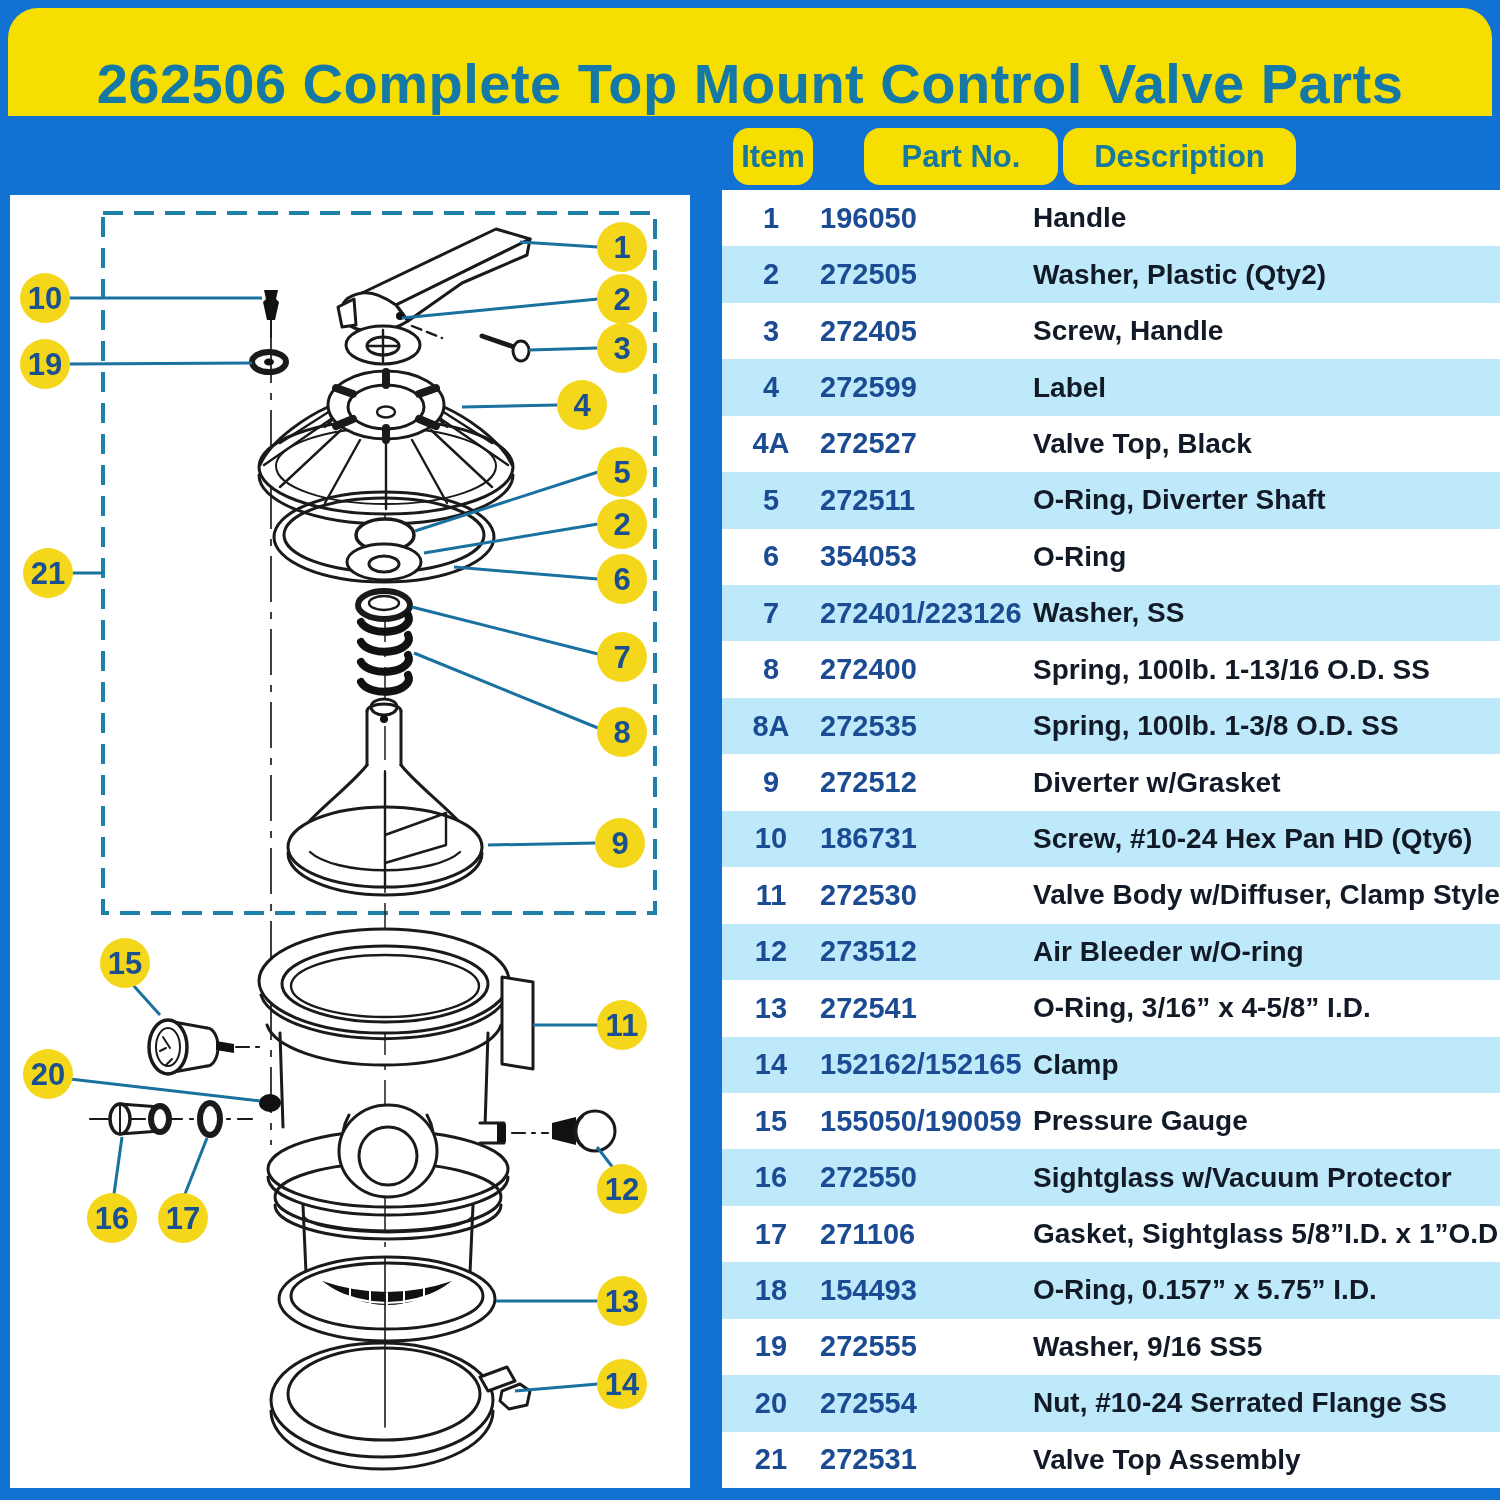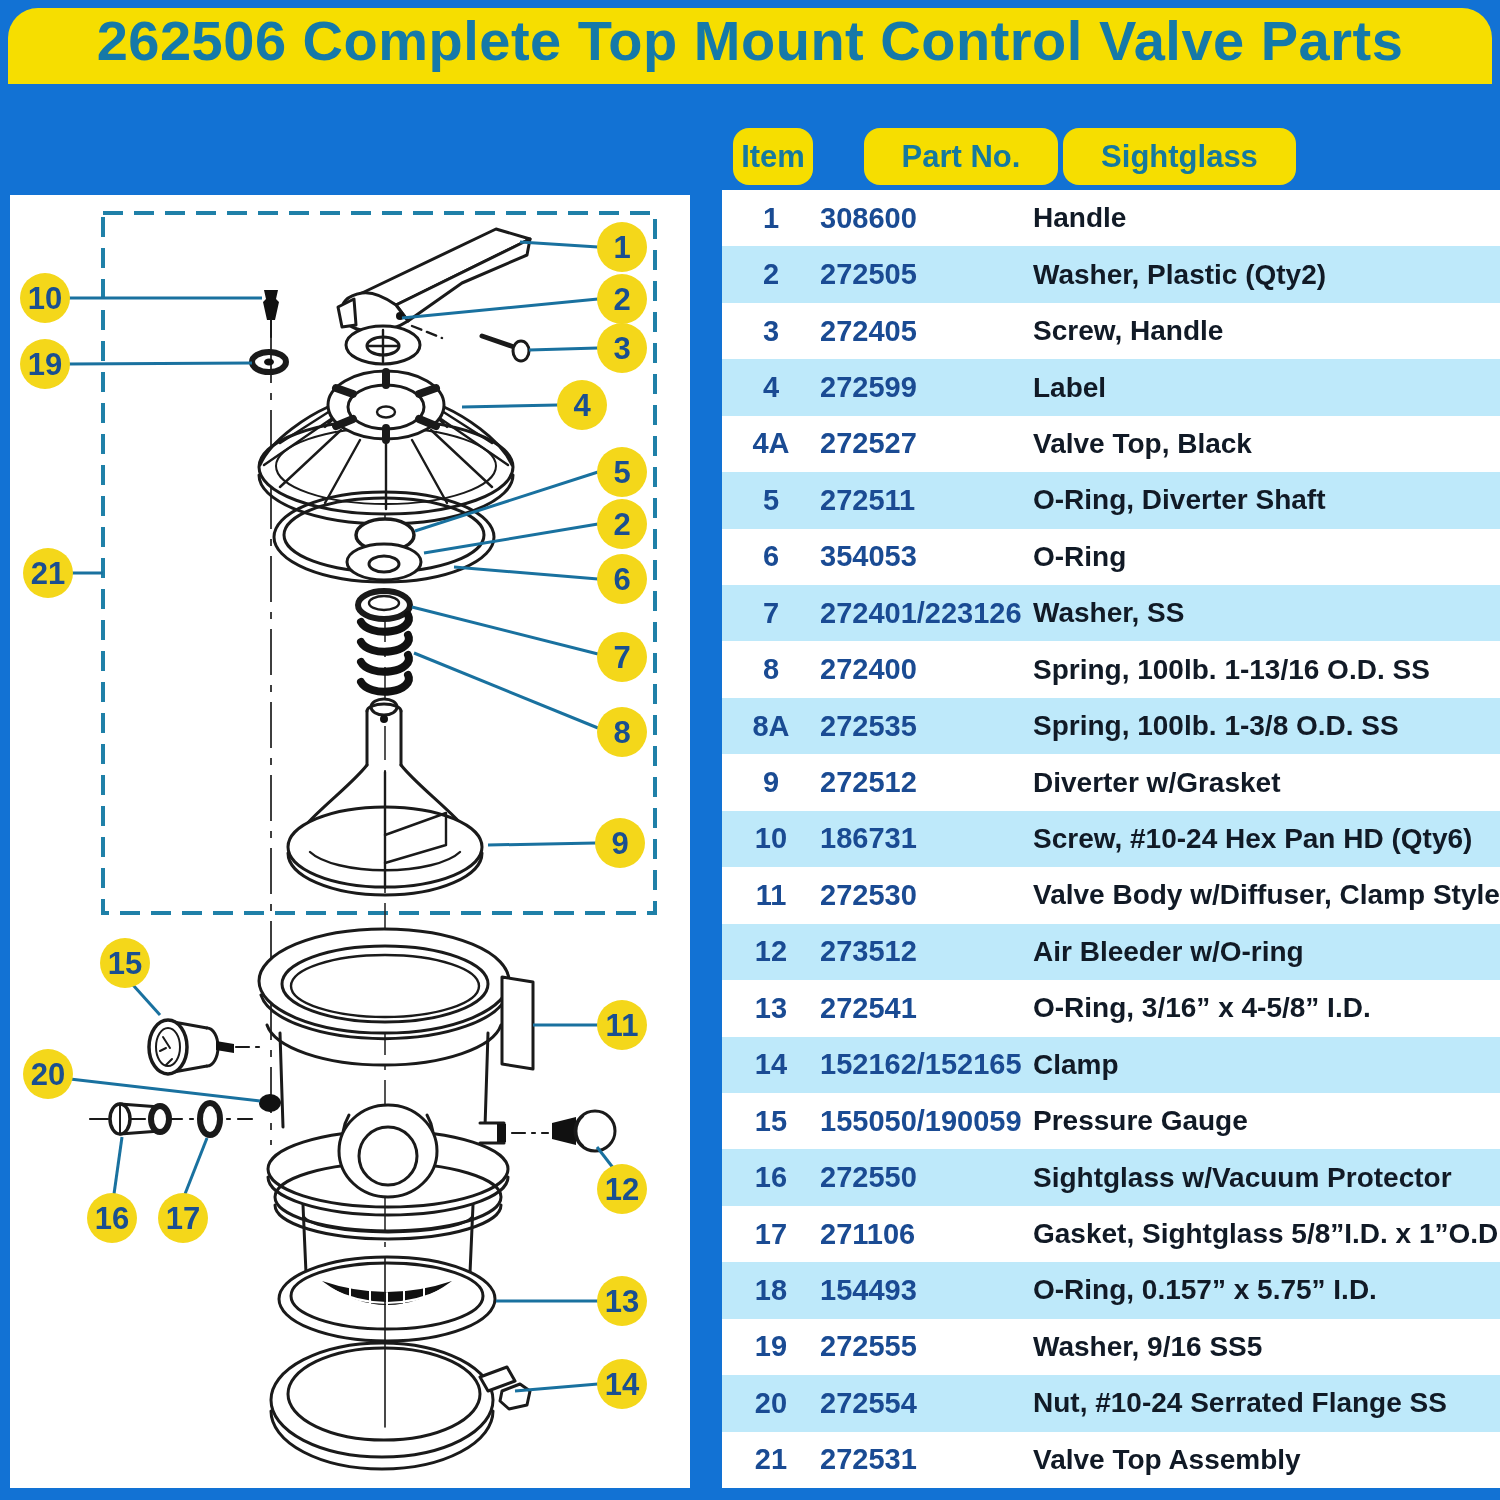--- a/index.html
+++ b/index.html
@@ -1,19 +1,19 @@
 <!DOCTYPE html>
 <html><head>
 <meta charset="utf-8">
 <style>
   html,body{margin:0;padding:0}
   body{width:1500px;height:1500px;position:relative;background:#1272D4;
        font-family:"Liberation Sans",sans-serif;overflow:hidden}
-  .banner{position:absolute;left:8px;top:8px;width:1484px;height:76px;background:#F6DE00;
-          border-radius:30px 30px 0 0;display:flex;align-items:flex-start;justify-content:center}
+  .banner{position:absolute;left:8px;top:8px;width:1484px;height:108px;background:#F6DE00;
+          border-radius:30px 30px 0 0;display:flex;align-items:flex-end;justify-content:center}
   .banner-title{font-size:56px;font-weight:bold;color:#1579A8;letter-spacing:0.5px;white-space:nowrap}
   .note{position:absolute;left:14px;top:106px;color:#ffffff;font-weight:bold;font-size:27px;line-height:41px}
   .note-l2{padding-left:24px}
   .col-head{position:absolute;top:128px;height:57px;background:#F6DE00;color:#15799F;font-weight:bold;
             font-size:31px;display:flex;align-items:center;justify-content:center;border-radius:16px}
   .ch-item{left:733px;width:80px}
   .ch-part{left:864px;width:194px}
   .ch-desc{left:1063px;width:233px}
   .panel{position:absolute;left:10px;top:195px;width:680px;height:1293px;background:#ffffff}
   .parts-table{position:absolute;left:722px;top:190px;width:761px;height:1298px;display:grid;grid-auto-rows:1fr}
@@ -29,26 +29,26 @@
 
 <div class="banner">
   <div class="banner-title">262506 Complete Top Mount Control Valve Parts</div>
 </div>
 
 <div class="note">
 </div>
 
 <div class="col-head ch-item">Item</div>
 <div class="col-head ch-part">Part No.</div>
-<div class="col-head ch-desc">Sightglass</div>
+<div class="col-head ch-desc">Description</div>
 
 <div class="parts-table">
     <div class="t-row">
       <div class="c-item">1</div>
-      <div class="c-part">308600</div>
+      <div class="c-part">196050</div>
       <div class="c-desc">Handle</div>
     </div>
     <div class="t-row">
       <div class="c-item">2</div>
       <div class="c-part">272505</div>
       <div class="c-desc">Washer, Plastic (Qty2)</div>
     </div>
     <div class="t-row">
       <div class="c-item">3</div>
       <div class="c-part">272405</div>

